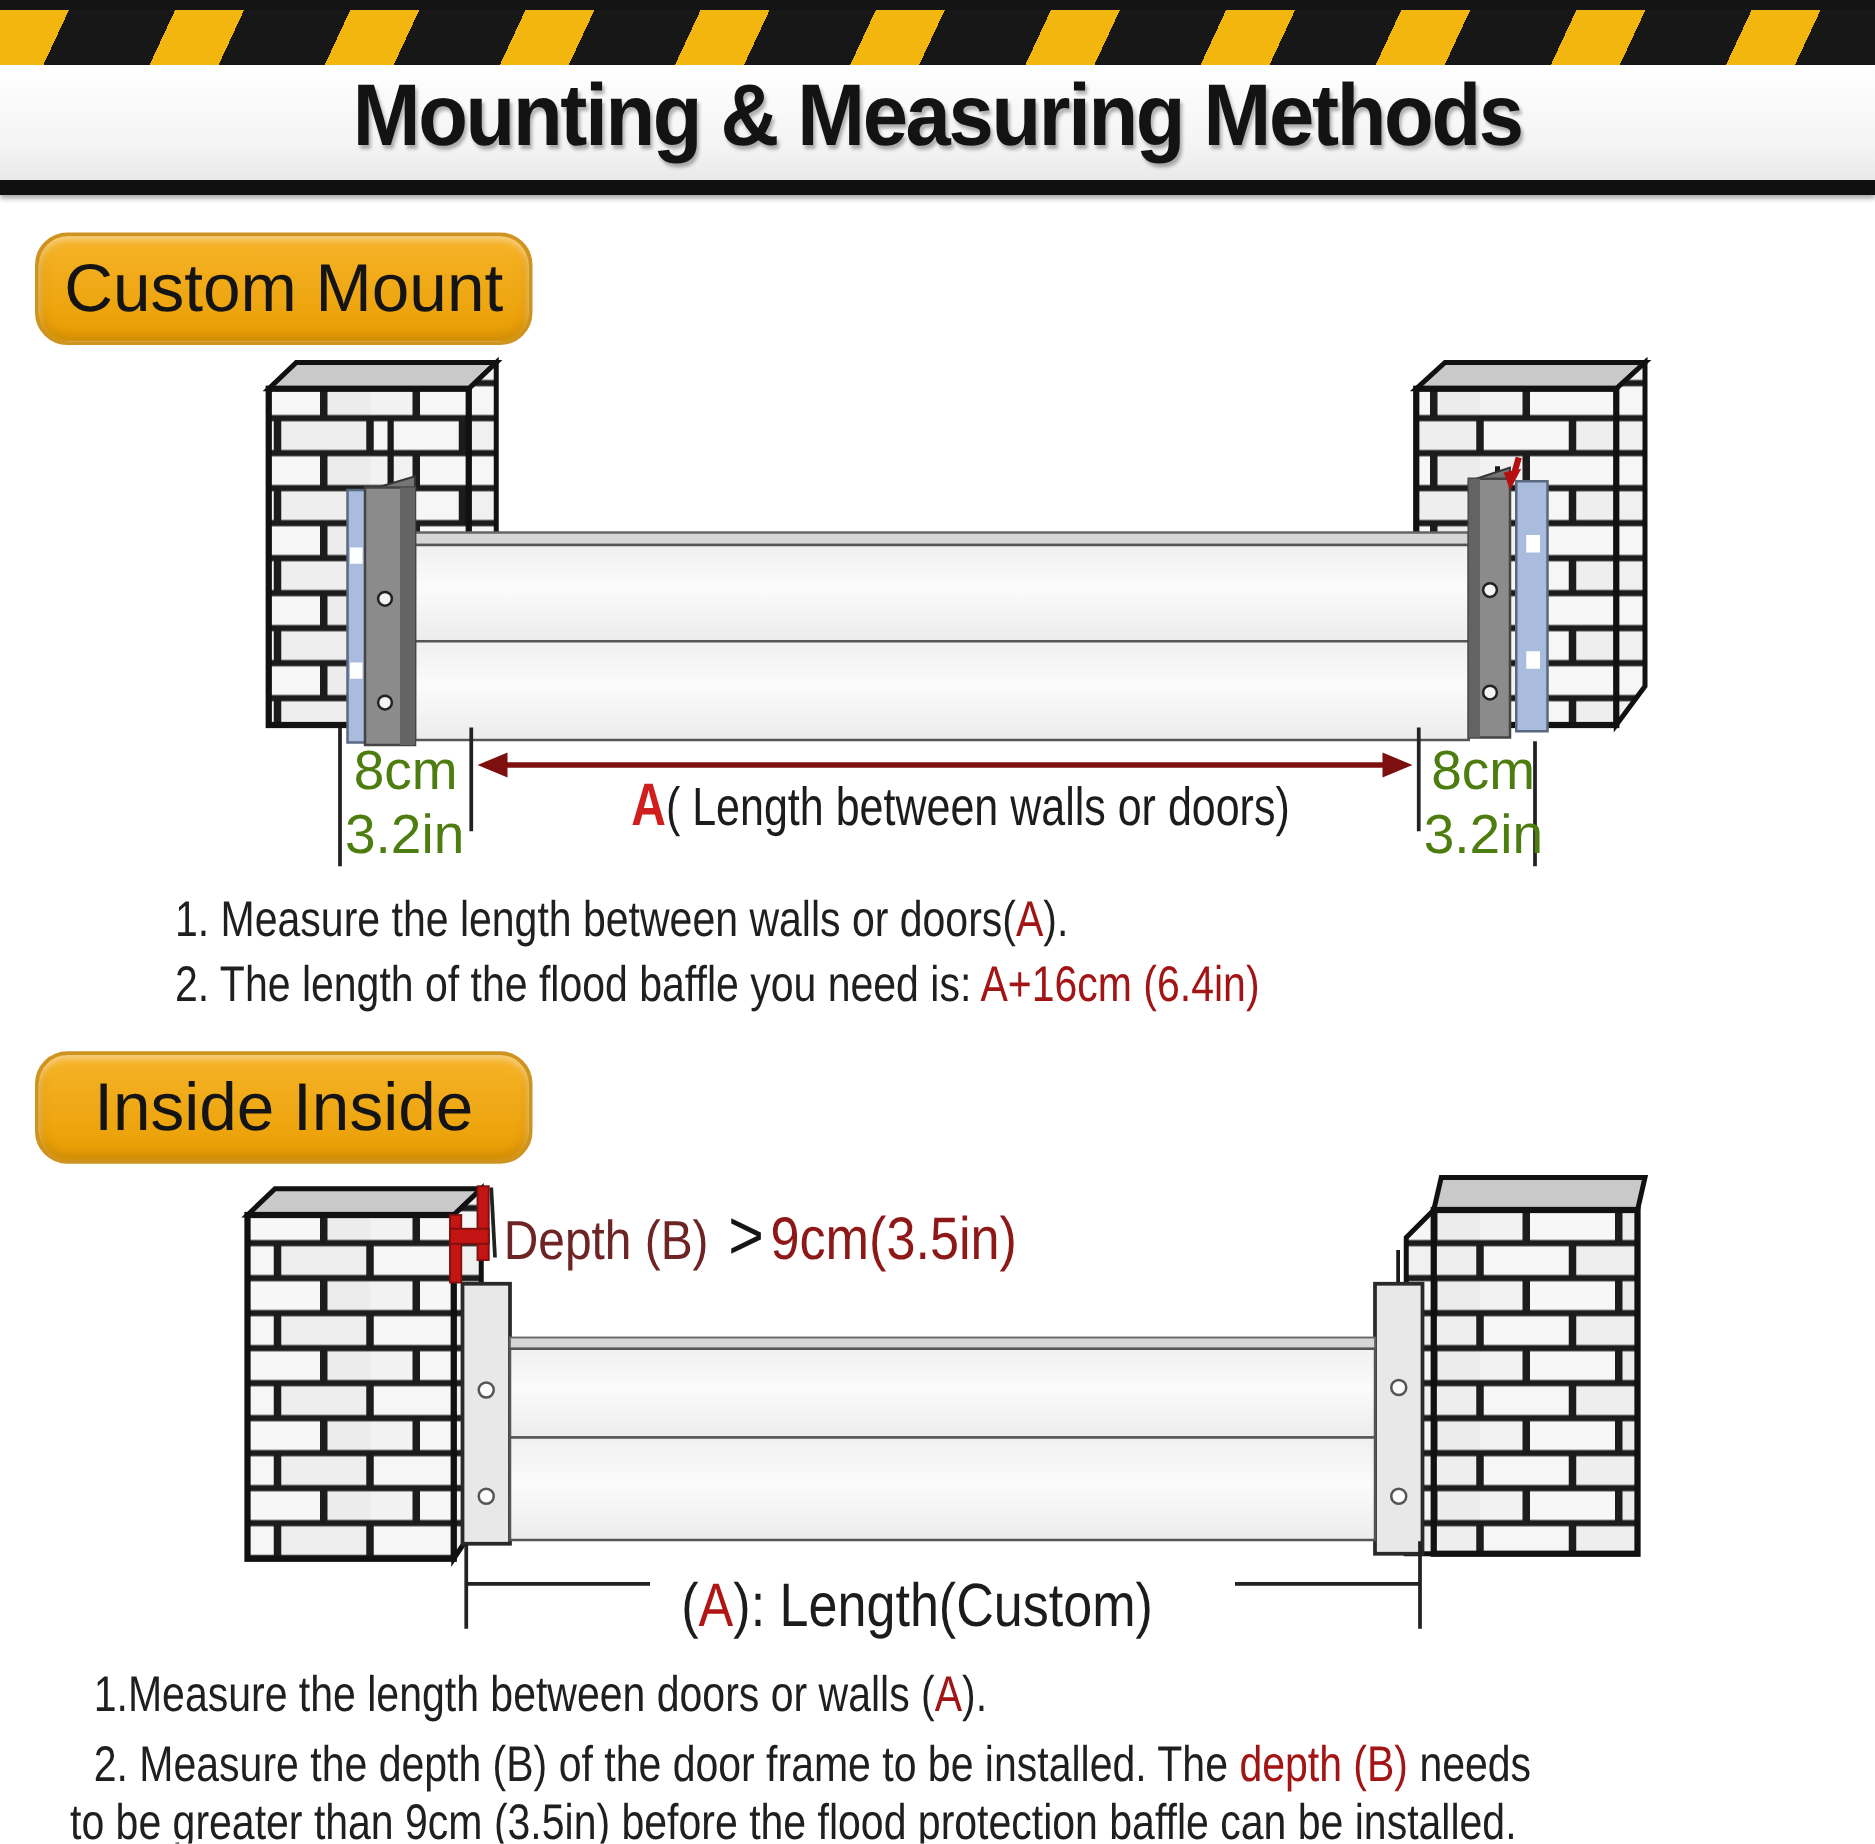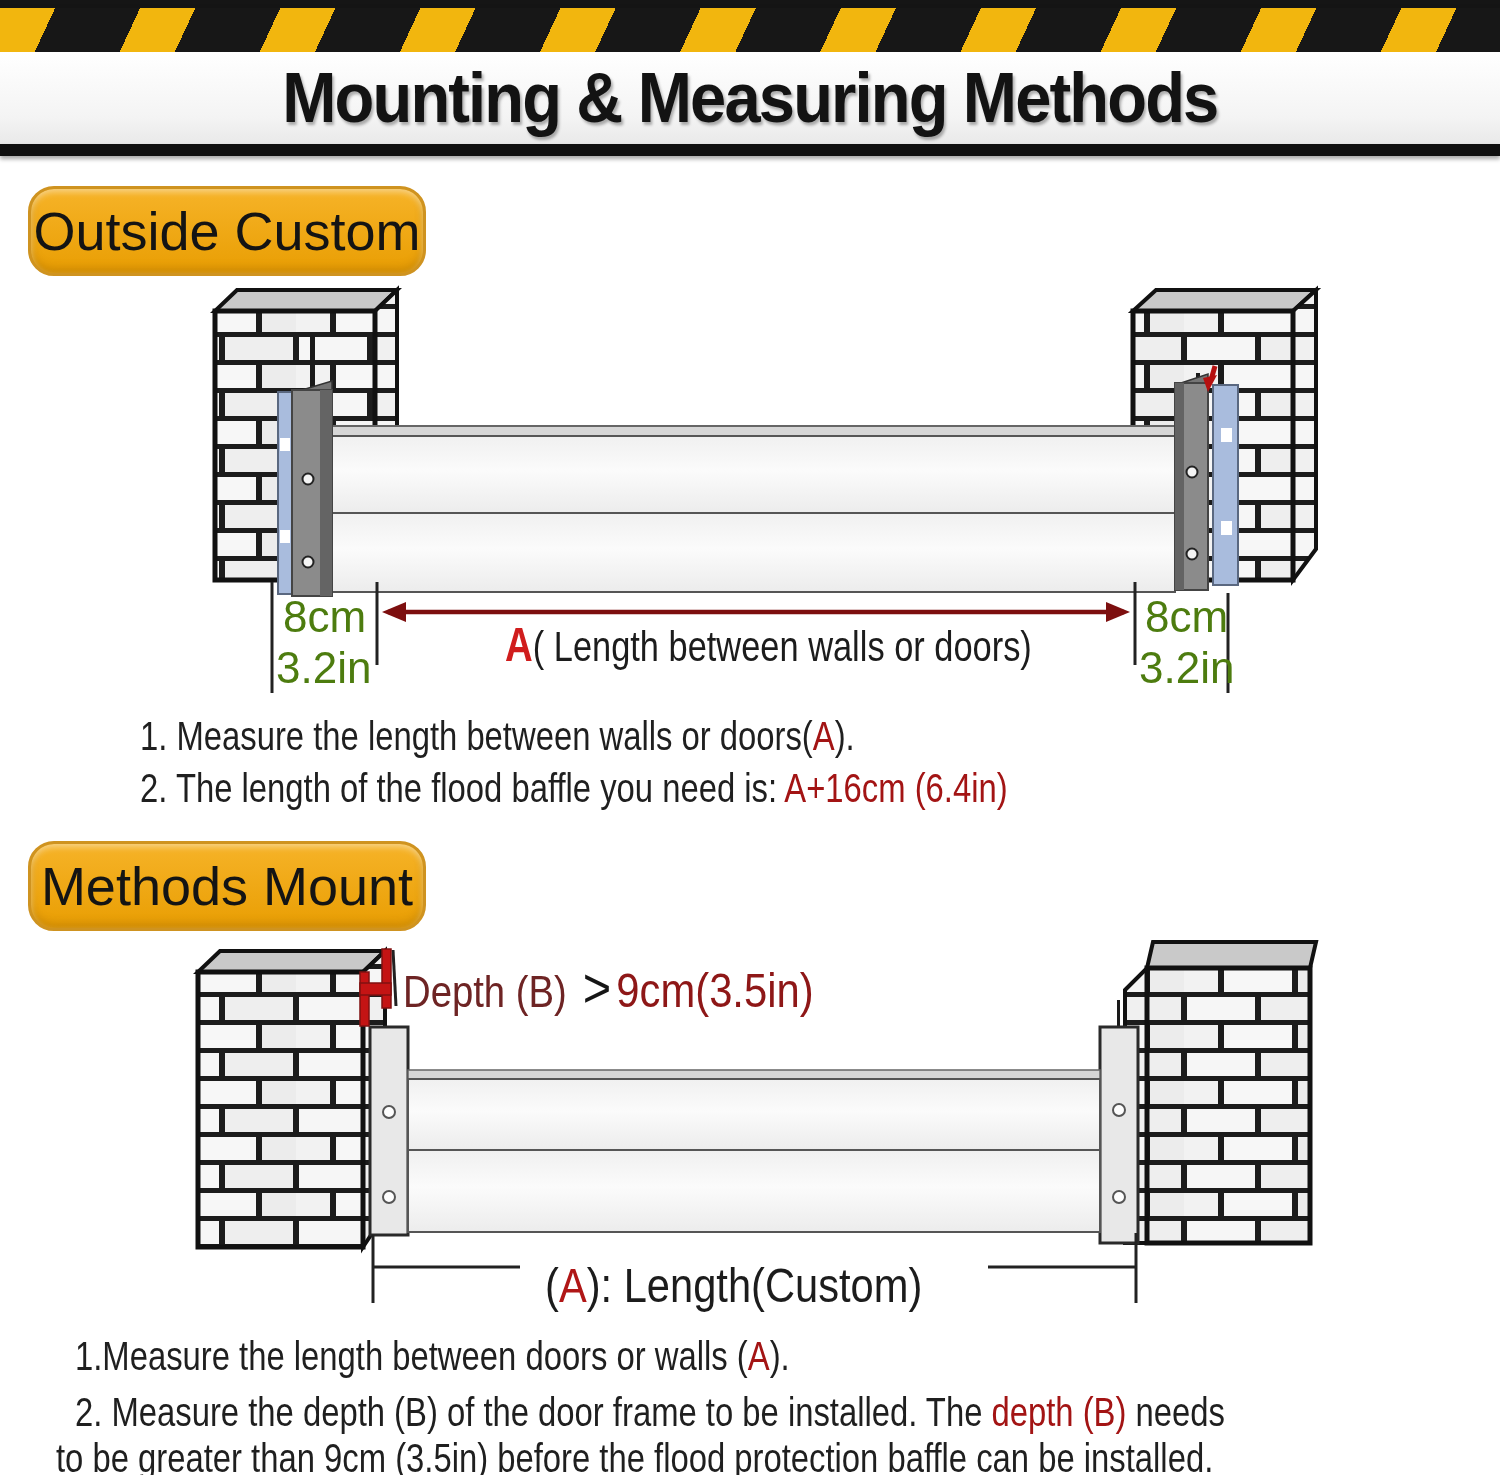--- a/index.html
+++ b/index.html
@@ -7,21 +7,21 @@
         font-family:"Liberation Sans", sans-serif;}
   .abs{position:absolute;}
 
   
   .strip-top{left:0;top:0;width:1500px;height:8px;background:#151515;}
   .caution{left:0;top:8px;width:1500px;height:44px;
            background:repeating-linear-gradient(115deg,#f2b60e 0 50px,#171717 50px 127px);
            box-shadow:0 4px 7px rgba(0,0,0,.35);}
   .title-band{left:0;top:52px;width:1500px;height:92px;
               background:linear-gradient(180deg,#ffffff 0%,#f4f4f4 70%,#e9e9e9 100%);
-              display:flex;align-items:center;justify-content:center;}
+              display:flex;justify-content:center;}
   .page-title{font-size:70px;font-weight:bold;letter-spacing:-2px;color:#131313;
               transform:scaleX(.93);white-space:nowrap;
               text-shadow:2px 3px 3px rgba(0,0,0,.30);}
   .divider{left:0;top:144px;width:1500px;height:12px;background:#101010;
            box-shadow:0 3px 4px rgba(0,0,0,.35);}
 
   
   .badge{left:28px;width:398px;height:90px;border-radius:26px;
          background:linear-gradient(180deg,#f6b328,#e99e03);
          border:3px solid #cf9320;box-sizing:border-box;
@@ -55,22 +55,22 @@
 
 <div class="page">
 
   <div class="abs strip-top"></div>
   <div class="abs caution"></div>
   <div class="abs title-band">
     <div class="page-title">Mounting &amp; Measuring Methods</div>
   </div>
   <div class="abs divider"></div>
 
-  <div class="abs badge badge-outside">Outside Custom</div>
-  <div class="abs badge badge-inside">Methods Mount</div>
+  <div class="abs badge badge-outside">Custom Mount</div>
+  <div class="abs badge badge-inside">Inside Inside</div>
 
   <svg class="abs" style="left:0;top:278px" width="1500" height="425" viewBox="0 0 1500 425">
     <defs>
       <pattern id="bkF" width="148" height="56" patternUnits="userSpaceOnUse">
         <rect width="148" height="56" fill="#1c1c1c"></rect>
         <rect x="3" y="3" width="68" height="23" fill="#f6f6f6"></rect>
         <rect x="77" y="3" width="68" height="23" fill="#eeeeee"></rect>
         <rect x="-34" y="31" width="68" height="23" fill="#f2f2f2"></rect>
         <rect x="40" y="31" width="68" height="23" fill="#f7f7f7"></rect>
         <rect x="114" y="31" width="68" height="23" fill="#ececec"></rect>

